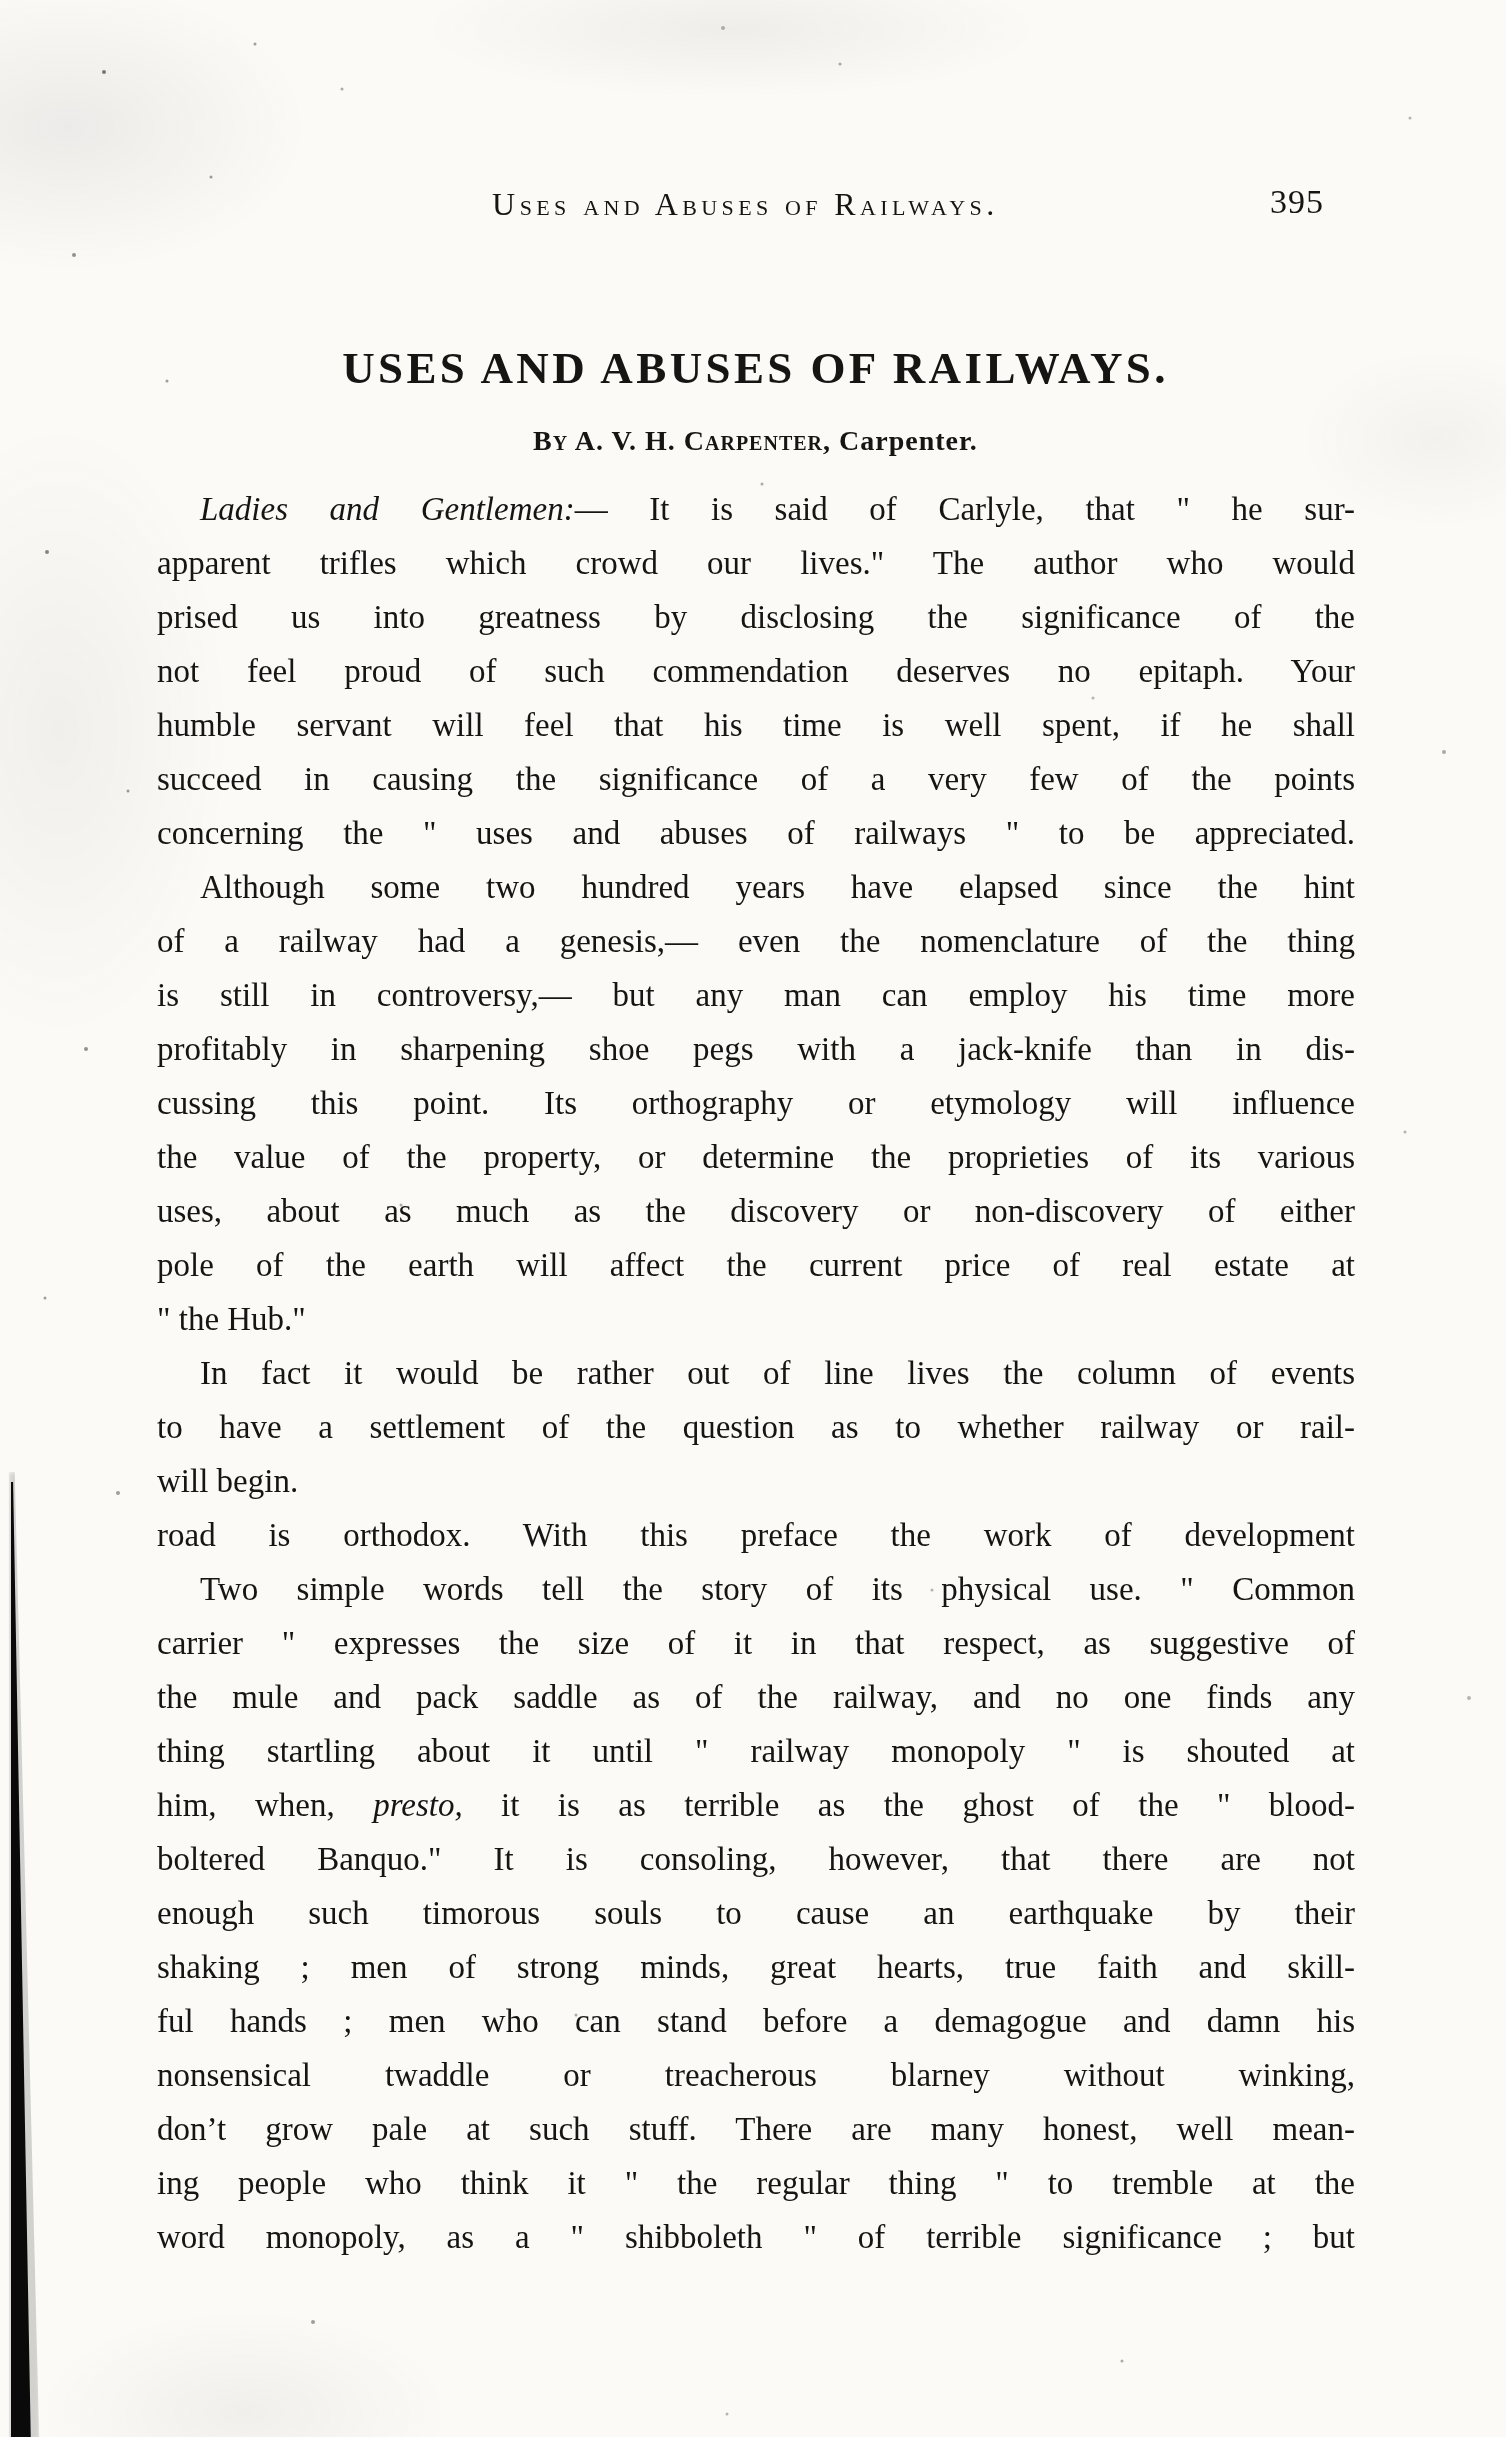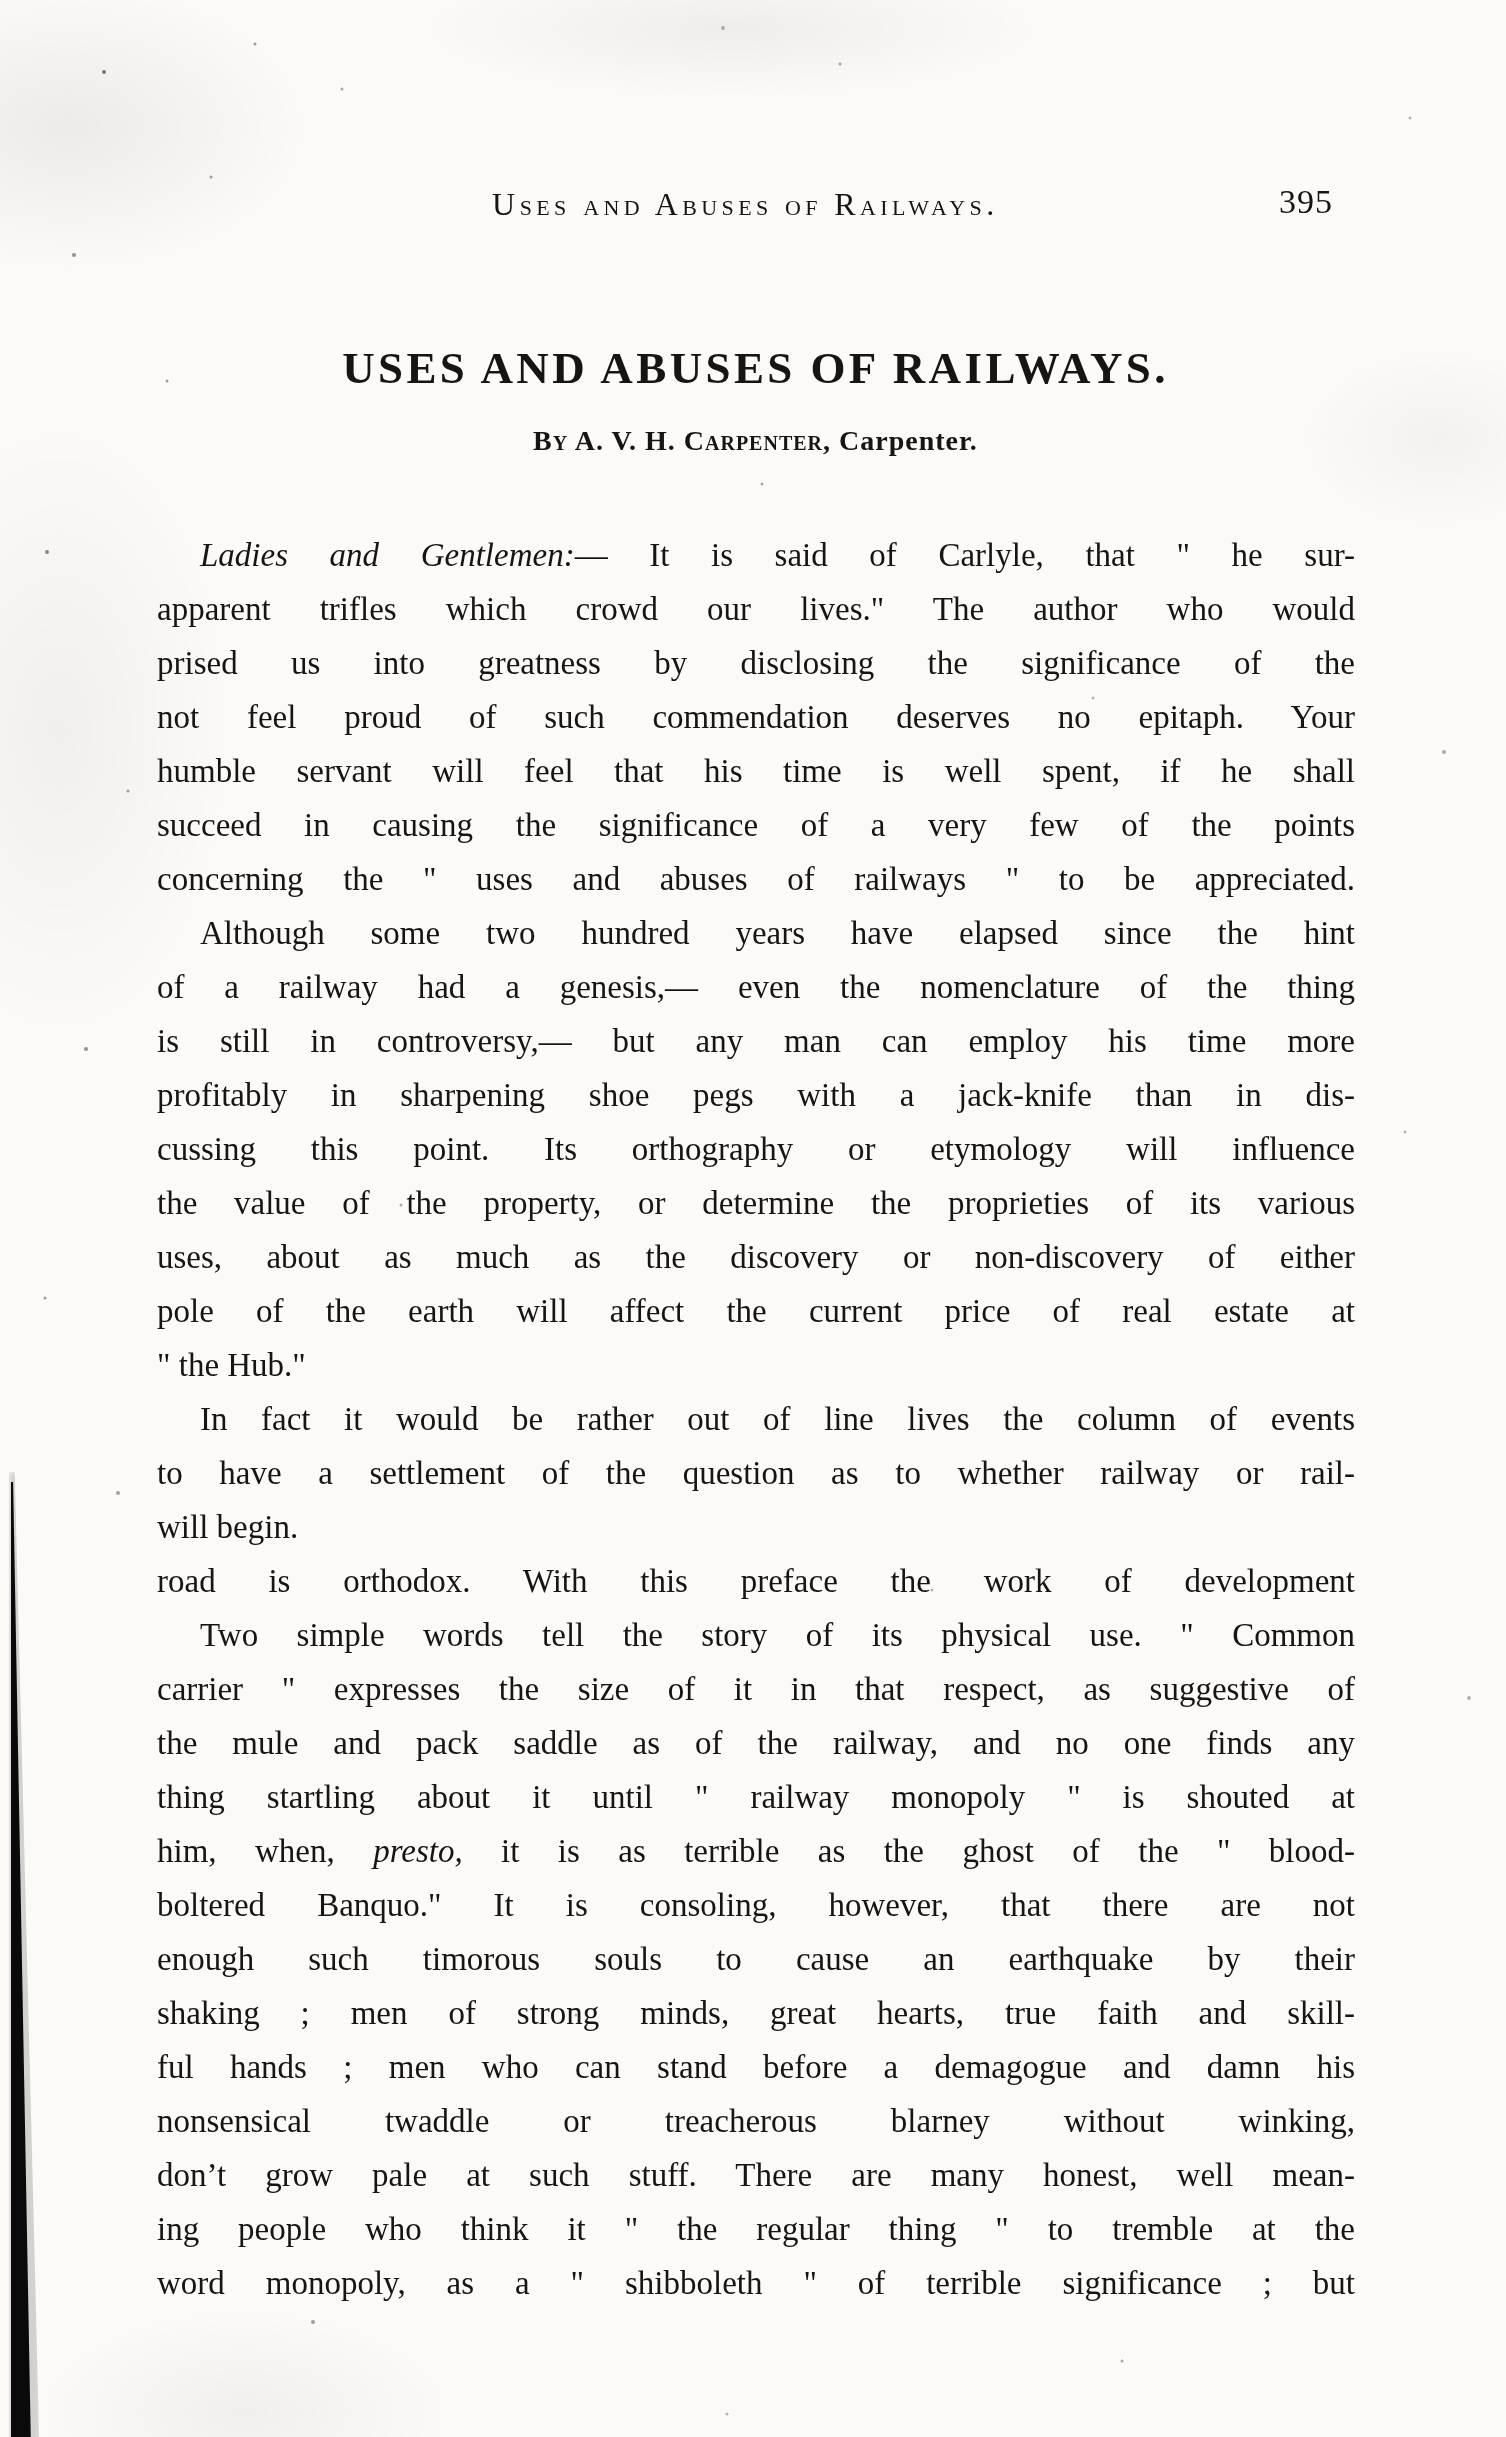--- a/index.html
+++ b/index.html
@@ -25,42 +25,42 @@
     top: 186px; left: 156px; width: 1199px; height: 49px;
   }
   .running-head {
     position: absolute; left: 50%; top: 0;
     transform: translateX(-52%);
     font-variant: small-caps;
     font-size: 32px; letter-spacing: 4.4px;
     white-space: nowrap;
   }
   .page-number {
-    position: absolute; right: 22px; top: -2.9px;
+    position: absolute; right: 31px; top: -2.9px;
     font-size: 34px; letter-spacing: 1px;
   }
 
   
   .article-title {
     position: absolute; top: 342px; left: 156px; width: 1199px;
     text-align: center;
     font-size: 45px; font-weight: 700; letter-spacing: 3.4px;
     white-space: nowrap;
   }
   .byline {
     position: absolute; top: 425px; left: 156px; width: 1199px;
     text-align: center;
     font-size: 28px; font-weight: 700; letter-spacing: 1px;
     white-space: nowrap;
   }
   .byline .sc { font-variant: small-caps; margin-top: 36px; }
 
   
   .page-body {
-    position: absolute; top: 528px; left: 157px; width: 1198px;
+    position: absolute; top: 482px; left: 157px; width: 1198px;
     font-size: 33px;
     line-height: 54px;
   }
   .paragraph { margin: 0; }
   .line {
     text-align: justify;
     text-align-last: justify;
     text-justify: inter-word;
     height: 54px;
     white-space: nowrap;

